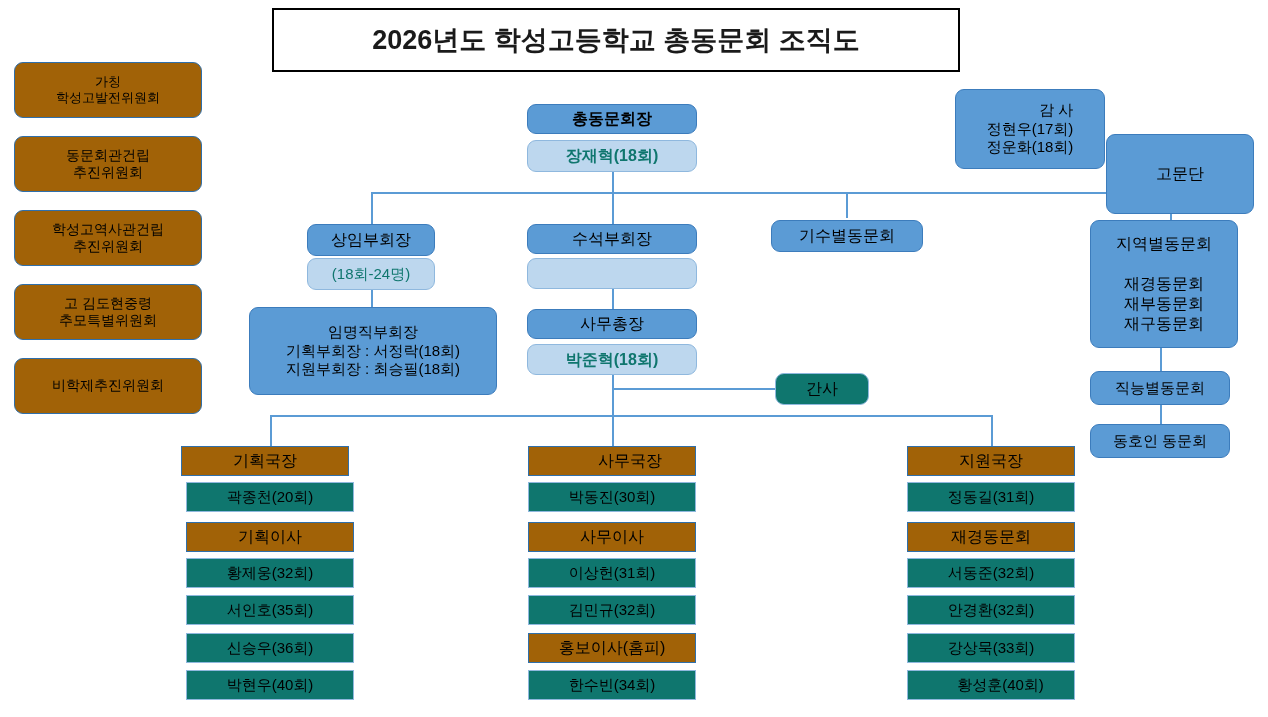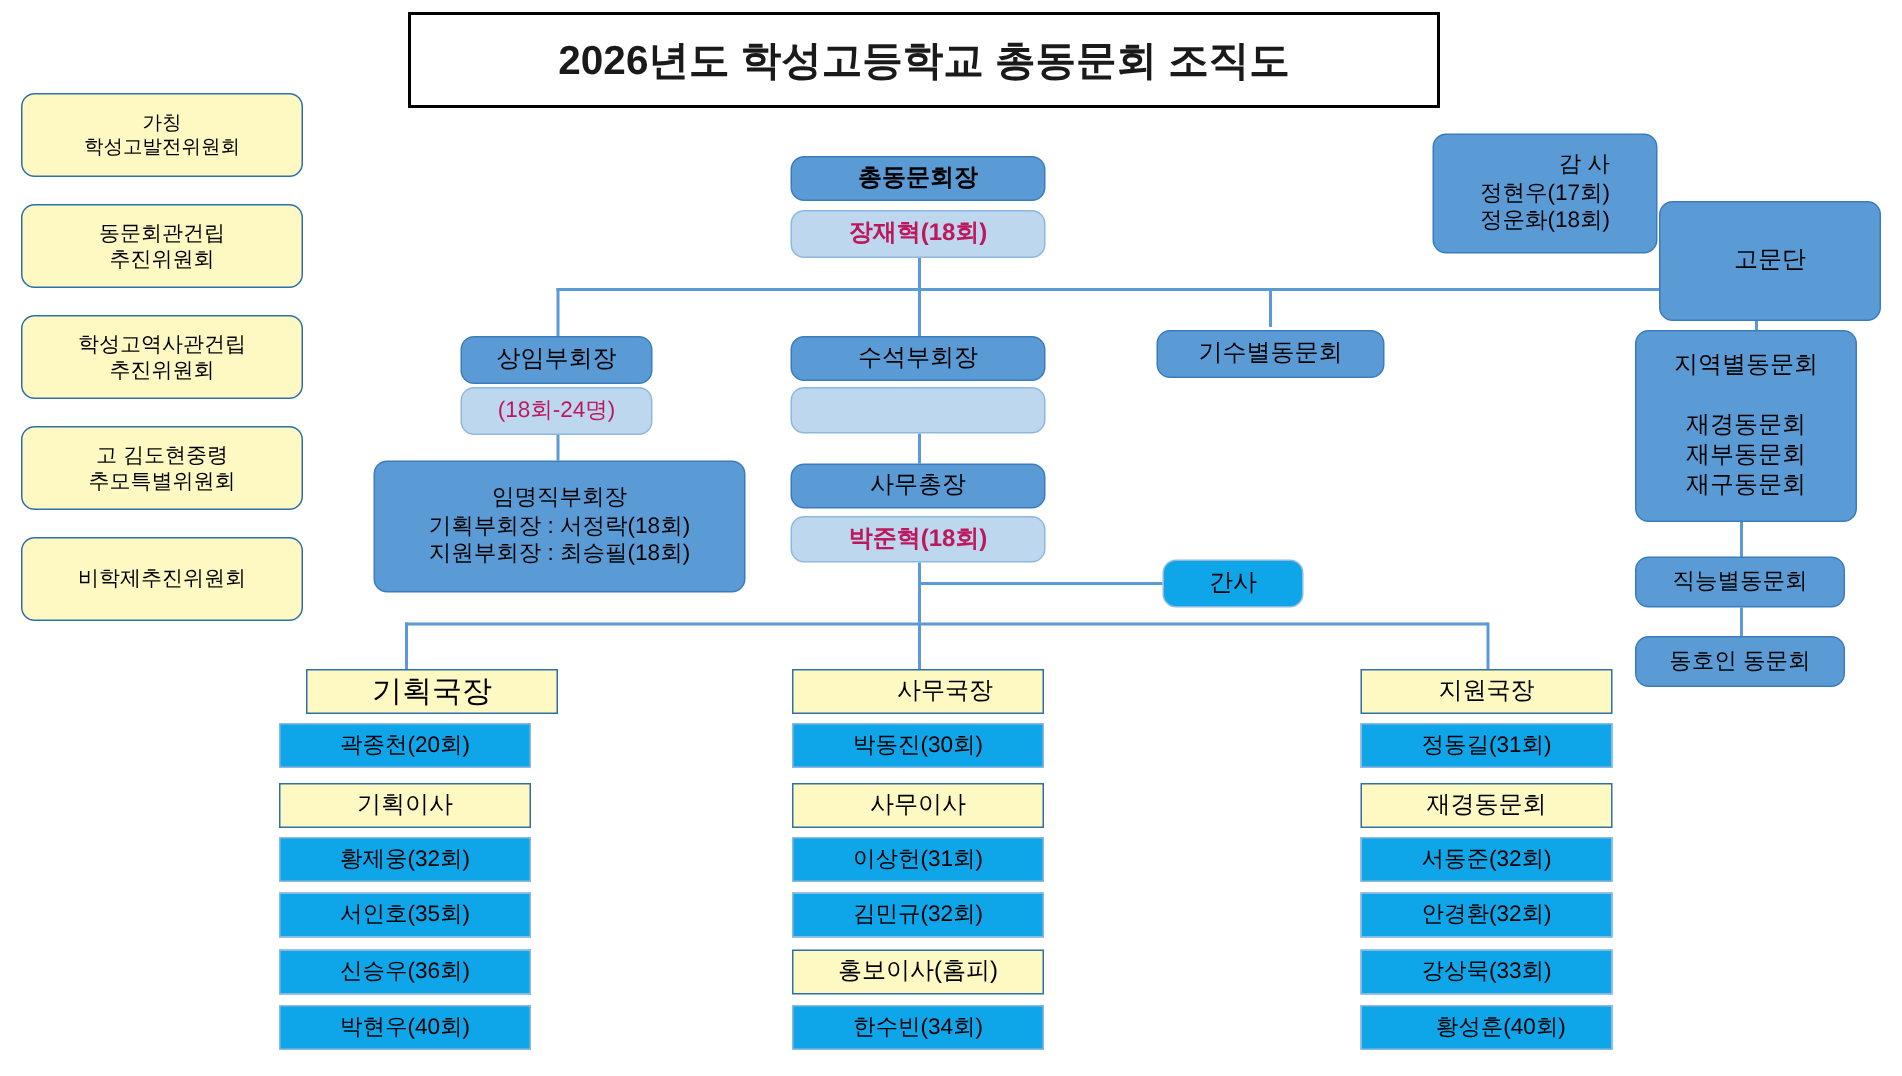--- a/index.html
+++ b/index.html
@@ -23,38 +23,38 @@
     box-sizing: border-box;
     display: flex;
     flex-direction: column;
     align-items: center;
     justify-content: center;
     text-align: center;
     line-height: 1.25;
   }
   
   .blue-dark {
-    background: #fef9c3;
+    background: #a16207;
     border: 1px solid #2f6fab;
     color: #000000;
   }
   .blue-mid {
     background: #5b9bd5;
     border: 1px solid #3c7cbc;
     color: #000000;
   }
   .blue-light {
-    background: #0ea5e9;
+    background: #0f766e;
     border: 1px solid #8fb8de;
     color: #000000;
   }
   .blue-pale {
     background: #bdd7ee;
     border: 1px solid #8fb8de;
-    color: #be185d;
+    color: #0f766e;
   }
   .rounded {
     border-radius: 9px;
   }
   .title-box {
     position: absolute;
     background: #ffffff;
     border: 2px solid #000000;
     display: flex;
     align-items: center;
@@ -142,21 +142,21 @@
   <div class="node blue-light rounded" style="left:775px; top:373px; width:94px; height:32px; font-size:16px;">간사</div>
 
   <div class="node blue-mid rounded multi" style="left:1090px; top:220px; width:148px; height:128px; font-size:16px;">지역별동문회
 
 재경동문회
 재부동문회
 재구동문회</div>
   <div class="node blue-mid rounded" style="left:1090px; top:371px; width:140px; height:34px; font-size:15px;">직능별동문회</div>
   <div class="node blue-mid rounded" style="left:1090px; top:424px; width:140px; height:34px; font-size:15px;">동호인 동문회</div>
 
-  <div class="node blue-dark" style="left:204px; top:446px; width:168px; height:30px; font-size:20px;">기획국장</div>
+  <div class="node blue-dark" style="left:181px; top:446px; width:168px; height:30px; font-size:16px;">기획국장</div>
   <div class="node blue-light" style="left:186px; top:482px; width:168px; height:30px; font-size:15px;">곽종천(20회)</div>
   <div class="node blue-dark" style="left:186px; top:522px; width:168px; height:30px; font-size:16px;">기획이사</div>
   <div class="node blue-light" style="left:186px; top:558px; width:168px; height:30px; font-size:15px;">황제웅(32회)</div>
   <div class="node blue-light" style="left:186px; top:595px; width:168px; height:30px; font-size:15px;">서인호(35회)</div>
   <div class="node blue-light" style="left:186px; top:633px; width:168px; height:30px; font-size:15px;">신승우(36회)</div>
   <div class="node blue-light" style="left:186px; top:670px; width:168px; height:30px; font-size:15px;">박현우(40회)</div>
 
   <div class="node blue-dark" style="left:528px; top:446px; width:168px; height:30px; font-size:16px;padding-left:36px;">사무국장</div>
   <div class="node blue-light" style="left:528px; top:482px; width:168px; height:30px; font-size:15px;">박동진(30회)</div>
   <div class="node blue-dark" style="left:528px; top:522px; width:168px; height:30px; font-size:16px;">사무이사</div>

